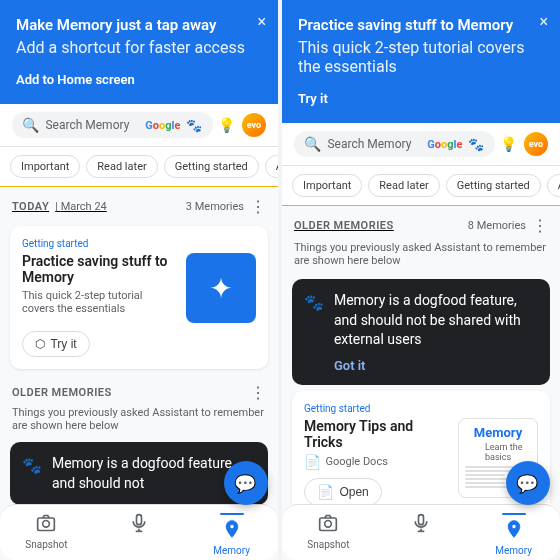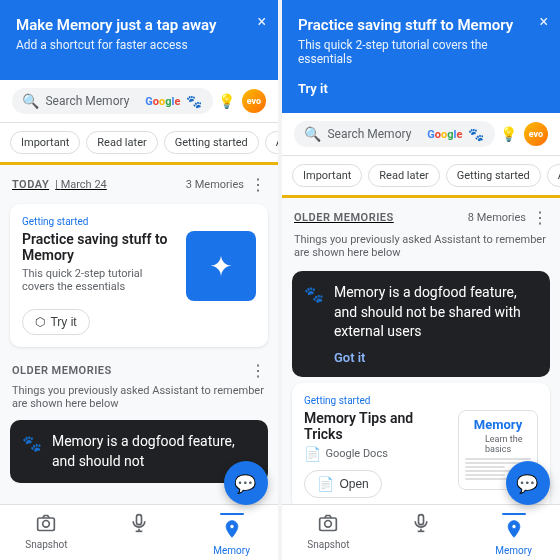--- a/index.html
+++ b/index.html
@@ -31,21 +31,21 @@
       position: relative;
       flex-shrink: 0;
     }
     .banner-title {
       font-size: 15px;
       font-weight: 600;
       margin-bottom: 4px;
       padding-right: 24px;
     }
     .banner-subtitle {
-      font-size: 12px;
+      font-size: 16px;
       opacity: 0.9;
       margin-bottom: 12px;
     }
     .banner-action {
       font-size: 13px;
       font-weight: 600;
       color: white;
       text-decoration: none;
     }
     .banner-close {
@@ -119,21 +119,21 @@
       font-weight: 700;
       color: white;
     }
 
     
     .filter-chips {
       display: flex;
       gap: 6px;
       padding: 8px 10px;
       background: white;
-      border-bottom: 3px solid #eab308;
+      border-bottom: 1px solid #eab308;
       flex-shrink: 0;
     }
     .chip {
       padding: 4px 10px;
       border-radius: 14px;
       border: 1px solid #dadce0;
       font-size: 11px;
       color: #3c4043;
       background: white;
       cursor: pointer;
@@ -345,20 +345,21 @@
       font-size: 14px;
     }
 
     
     .bottom-nav {
       display: flex;
       background: white;
       border-top: 1px solid #e0e0e0;
       padding: 8px 0 4px;
       flex-shrink: 0;
+      border-radius: 16px;
     }
     .nav-item {
       flex: 1;
       display: flex;
       flex-direction: column;
       align-items: center;
       gap: 2px;
       cursor: pointer;
     }
     .nav-icon {
@@ -405,20 +406,21 @@
     }
   </style>
 </head>
 <body>
 
 <div class="phone-panel">
 
   <div class="banner">
     <div class="banner-title">Make Memory just a tap away</div>
     <div class="banner-subtitle">Add a shortcut for faster access</div>
+    <a class="banner-action">Add to Home screen</a>
     <span class="banner-close">×</span>
   </div>
 
   <div class="search-bar">
     <div class="search-input-area">
       <span class="search-icon-svg">🔍</span>
       <span class="search-text">Search Memory</span>
       <span class="google-g"><span class="b">G</span><span class="r">o</span><span class="y">o</span><span class="g">g</span><span class="bl">l</span><span class="r">e</span></span>
       <span class="paw-icon">🐾</span>
     </div>

